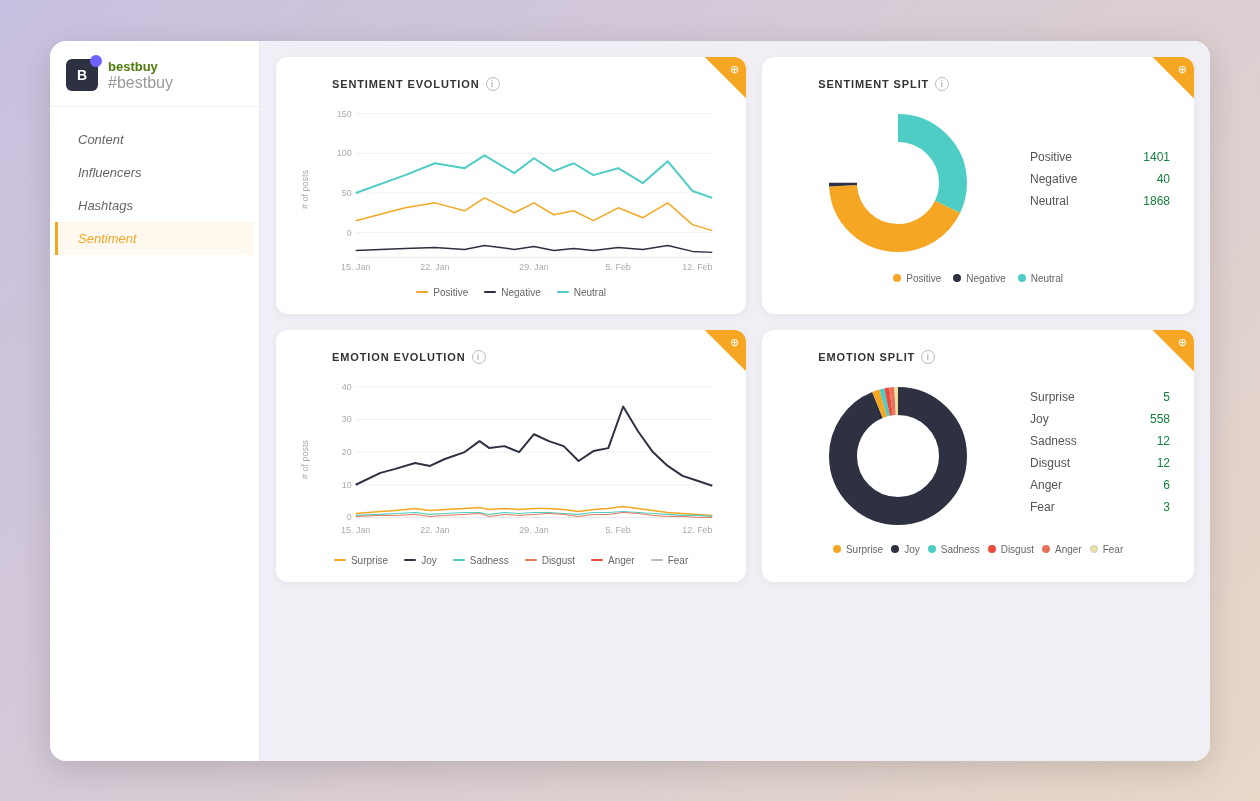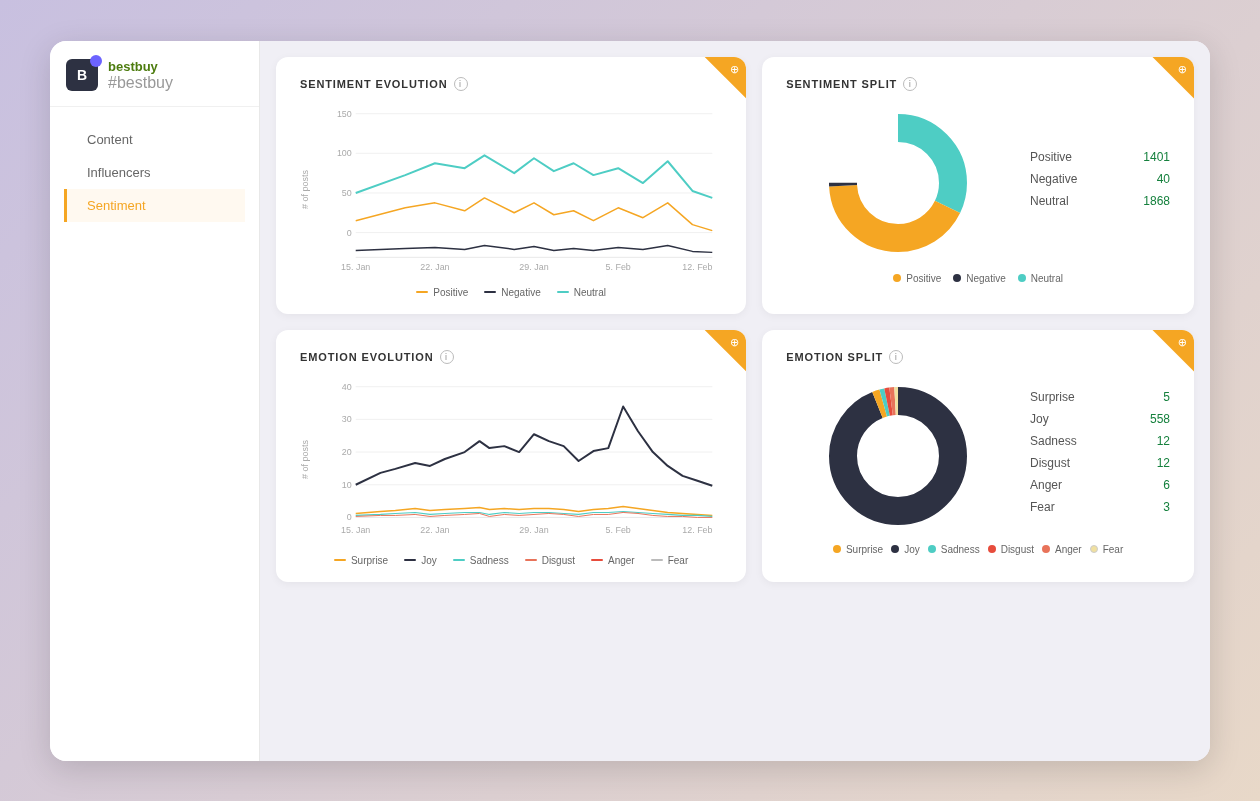--- a/index.html
+++ b/index.html
@@ -67,22 +67,23 @@
     .brand-info .brand-name {
       font-size: 13px;
       font-weight: 600;
       color: #4d7c0f;
     }
     .brand-info .brand-handle {
       font-size: 16px;
       color: #999;
     }
     .sidebar-nav {
-      padding: 16px 14px;
+      padding: 16px 5px;
       flex: 1;
+      font-style: italic;
     }
     .nav-item {
       padding: 9px 20px;
       font-size: 13px;
       color: #666;
       cursor: pointer;
       border-left: 3px solid transparent;
       transition: all 0.15s;
     }
     .nav-item.active {
@@ -116,20 +117,21 @@
     }
     .chart-card-title {
       font-size: 11px;
       font-weight: 700;
       letter-spacing: 0.08em;
       color: #333;
       margin-bottom: 12px;
       display: flex;
       align-items: center;
       gap: 6px;
+      margin-left: 32px;
     }
     .info-icon {
       width: 14px;
       height: 14px;
       border-radius: 50%;
       border: 1.5px solid #bbb;
       display: inline-flex;
       align-items: center;
       justify-content: center;
       font-size: 9px;
@@ -241,20 +243,21 @@
         <div class="avatar-badge"></div>
       </div>
       <div class="brand-info">
         <div class="brand-name">bestbuy</div>
         <div class="brand-handle">#bestbuy</div>
       </div>
     </div>
     <nav class="sidebar-nav">
       <div class="nav-item">Content</div>
       <div class="nav-item">Influencers</div>
+      <div class="nav-item">Hashtags</div>
       <div class="nav-item active">Sentiment</div>
     </nav>
   </div>
 
   <div class="main-content">
 
     <div class="charts-row">
 
       <div class="chart-card" style="flex:1.1;">
         <div class="corner-badge">

